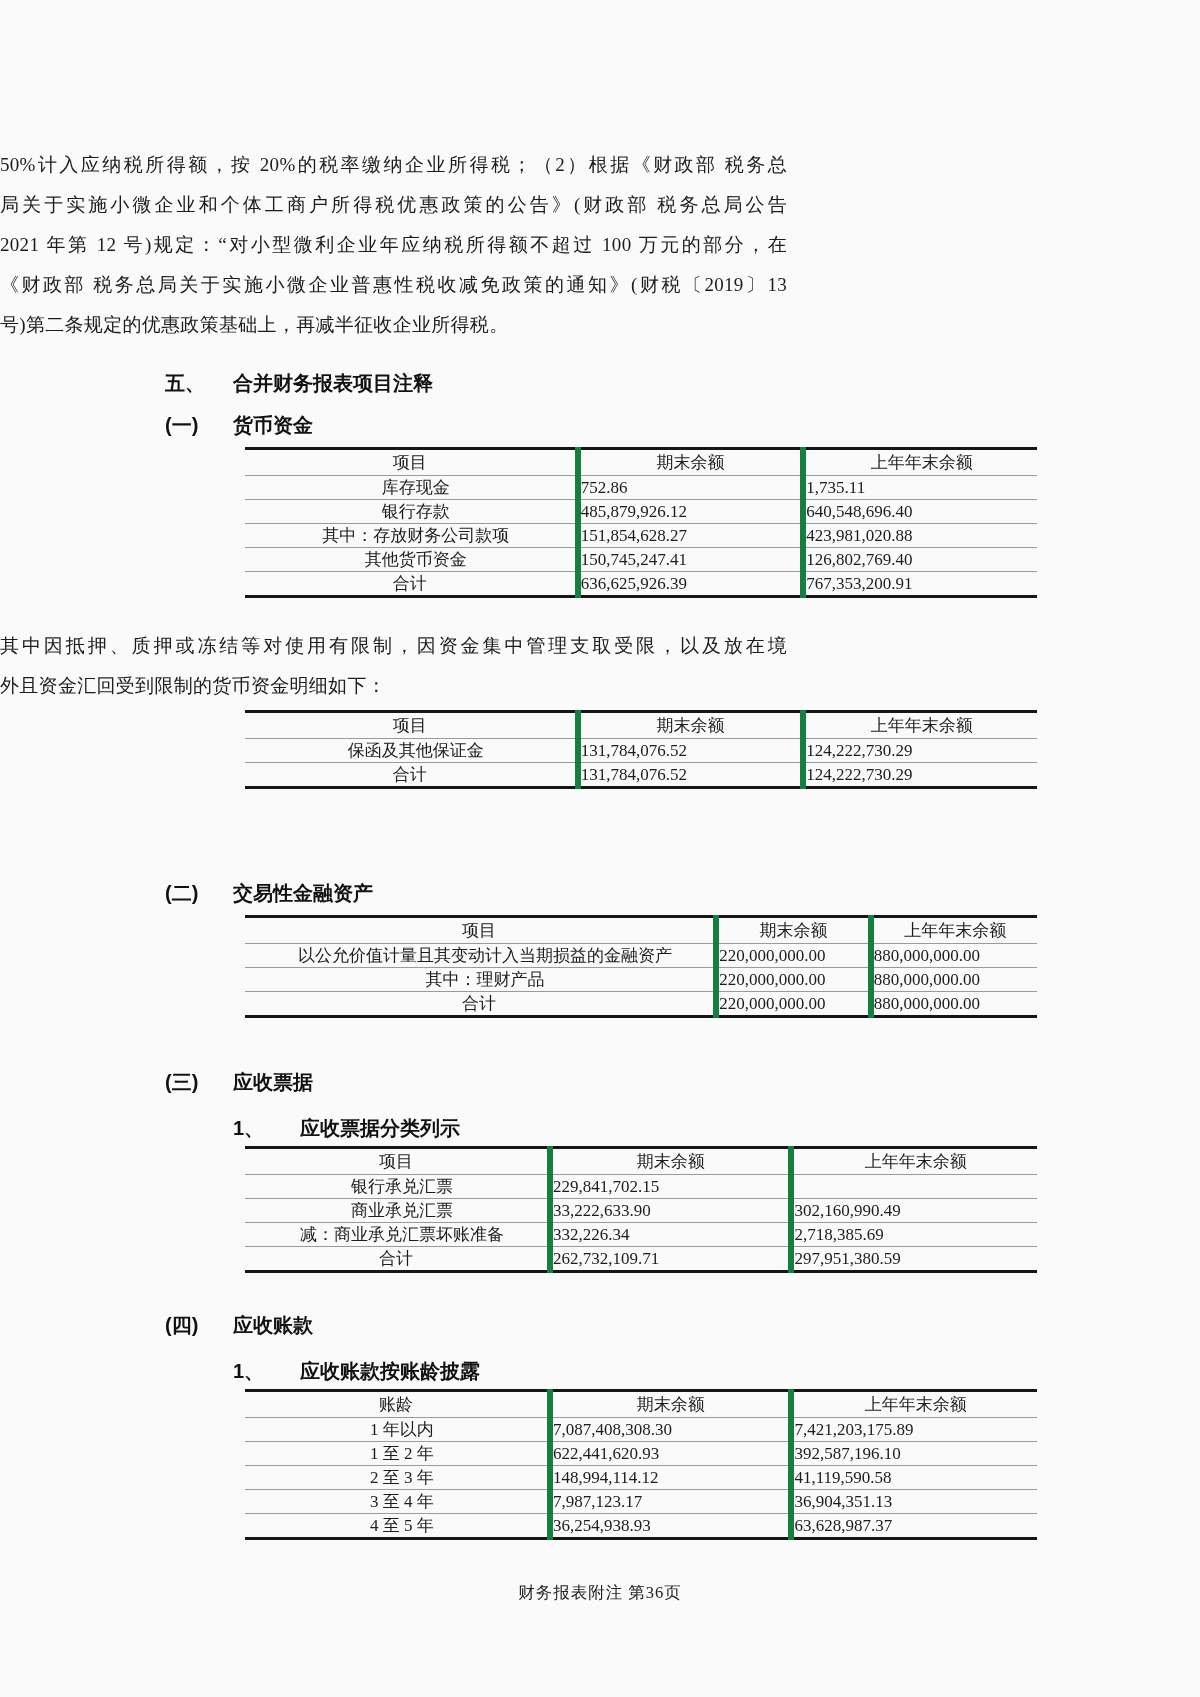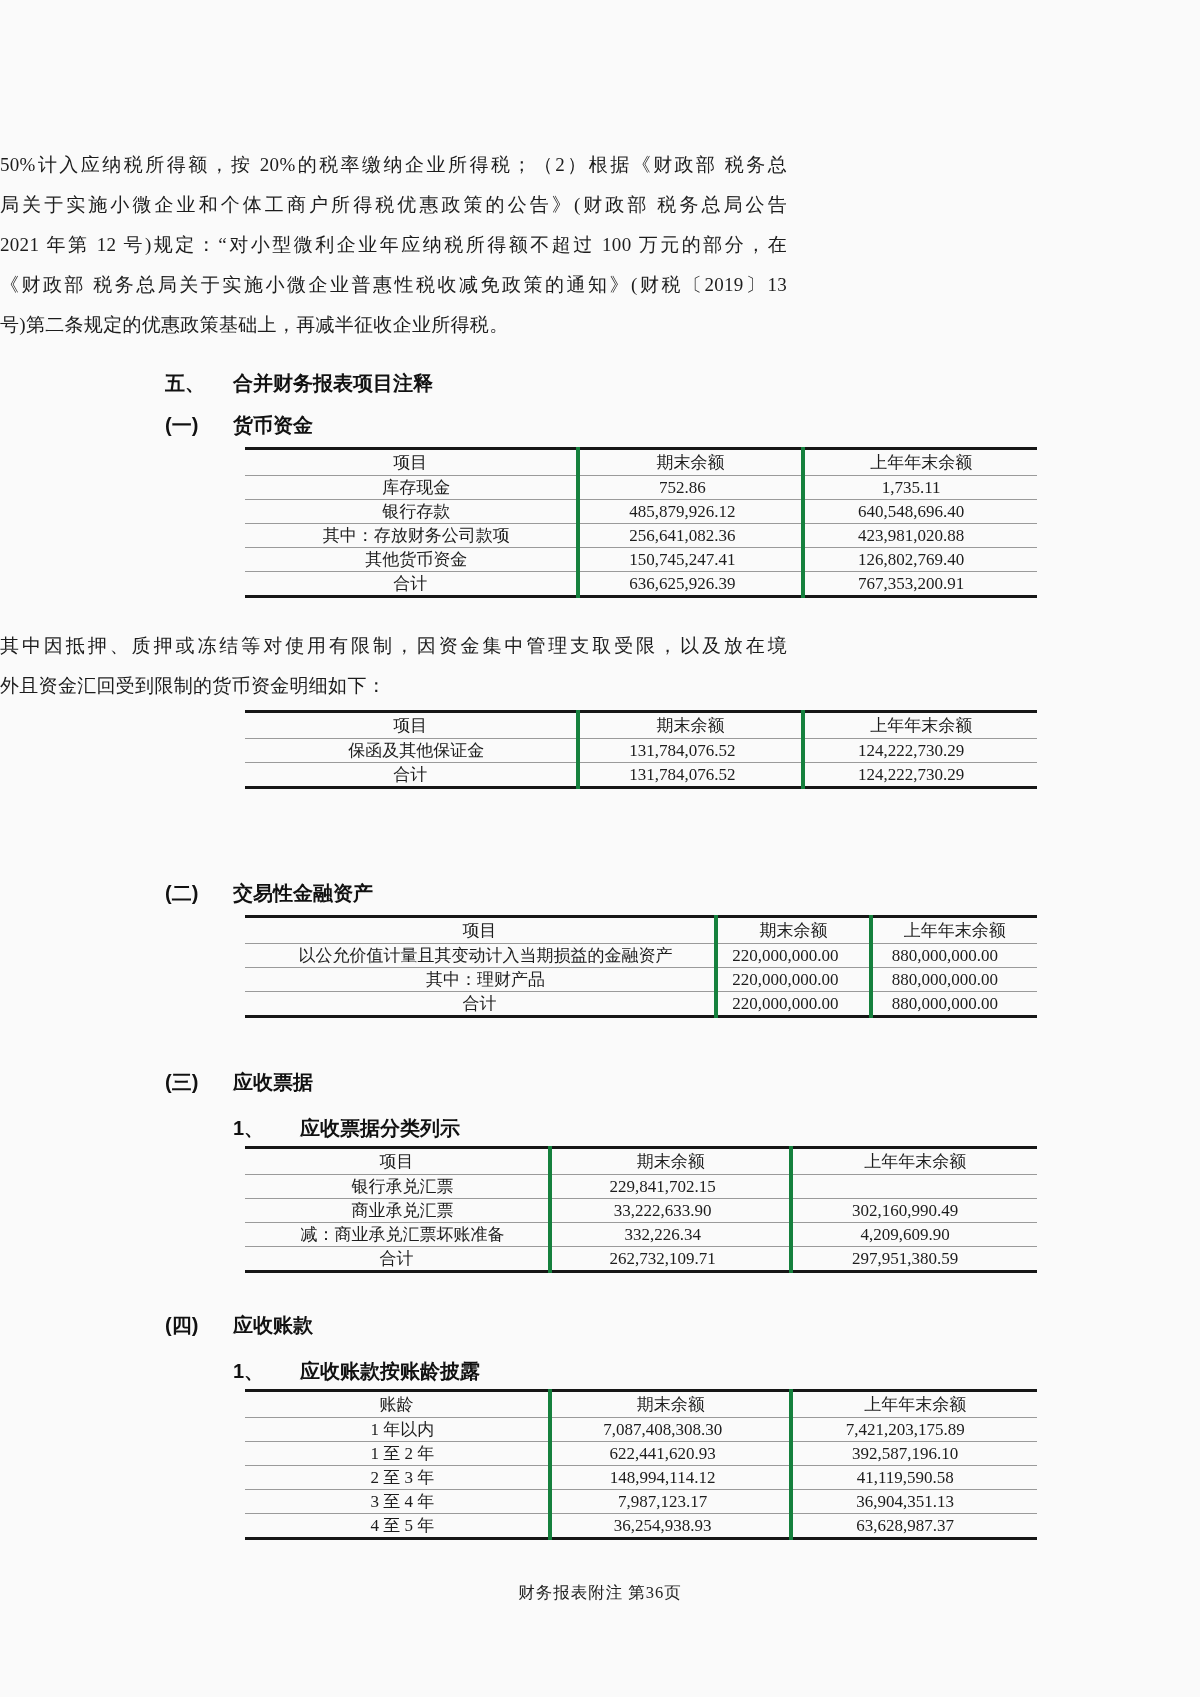--- a/index.html
+++ b/index.html
@@ -37,26 +37,26 @@
     border-collapse: collapse; table-layout: fixed;
     border-top: 3px solid #161616; border-bottom: 3px solid #161616;
     font-size: 17px;
   }
   table.tbl.tight { margin-top: 4px; }
   table.tbl th, table.tbl td {
     border-bottom: 1px solid #9a9a9a;
     font-weight: 400;
     overflow: hidden; white-space: nowrap;
   }
-  table.tbl th:not(:last-child), table.tbl td:not(:last-child) { border-right: 4px solid #15803d; }
+  table.tbl th:not(:last-child), table.tbl td:not(:last-child) { border-right: 6px solid #15803d; }
   table.tbl th { height: 27px; text-align: center; }
   table.tbl td { height: 24px; }
   td.c-item { text-align: center; padding-left: 12px; }
   td.c-item.c-center { text-align: center; padding-left: 0; }
-  td.c-num { text-align: center; padding-right: 16px; }
+  td.c-num { text-align: left; padding-right: 16px; }
   td.c-num.c-prior { padding-right: 20px; }
 
   .t-std th:nth-child(1), .t-std td:nth-child(1) { width: 42%; }
   .t-std th:nth-child(2), .t-std td:nth-child(2) { width: 28.5%; }
   .t-std th:nth-child(3), .t-std td:nth-child(3) { width: 29.5%; }
 
   .t-wide th:nth-child(1), .t-wide td:nth-child(1) { width: 59.5%; }
   .t-wide th:nth-child(2), .t-wide td:nth-child(2) { width: 19.5%; }
   .t-wide th:nth-child(3), .t-wide td:nth-child(3) { width: 21%; }
 
@@ -103,21 +103,21 @@
           <td class="c-num">752.86</td>
           <td class="c-num c-prior">1,735.11</td>
         </tr>
         <tr>
           <td class="c-item">银行存款</td>
           <td class="c-num">485,879,926.12</td>
           <td class="c-num c-prior">640,548,696.40</td>
         </tr>
         <tr>
           <td class="c-item">其中：存放财务公司款项</td>
-          <td class="c-num">256,641,082.36</td>
+          <td class="c-num">151,854,628.27</td>
           <td class="c-num c-prior">423,981,020.88</td>
         </tr>
         <tr>
           <td class="c-item">其他货币资金</td>
           <td class="c-num">150,745,247.41</td>
           <td class="c-num c-prior">126,802,769.40</td>
         </tr>
         <tr>
           <td class="c-item c-center">合计</td>
           <td class="c-num">636,625,926.39</td>
@@ -210,21 +210,21 @@
           <td class="c-num c-prior"></td>
         </tr>
         <tr>
           <td class="c-item">商业承兑汇票</td>
           <td class="c-num">33,222,633.90</td>
           <td class="c-num c-prior">302,160,990.49</td>
         </tr>
         <tr>
           <td class="c-item">减：商业承兑汇票坏账准备</td>
           <td class="c-num">332,226.34</td>
-          <td class="c-num c-prior">4,209,609.90</td>
+          <td class="c-num c-prior">2,718,385.69</td>
         </tr>
         <tr>
           <td class="c-item c-center">合计</td>
           <td class="c-num">262,732,109.71</td>
           <td class="c-num c-prior">297,951,380.59</td>
         </tr>
       </tbody>
     </table>
 
   <div class="h1 mt-sub4">

